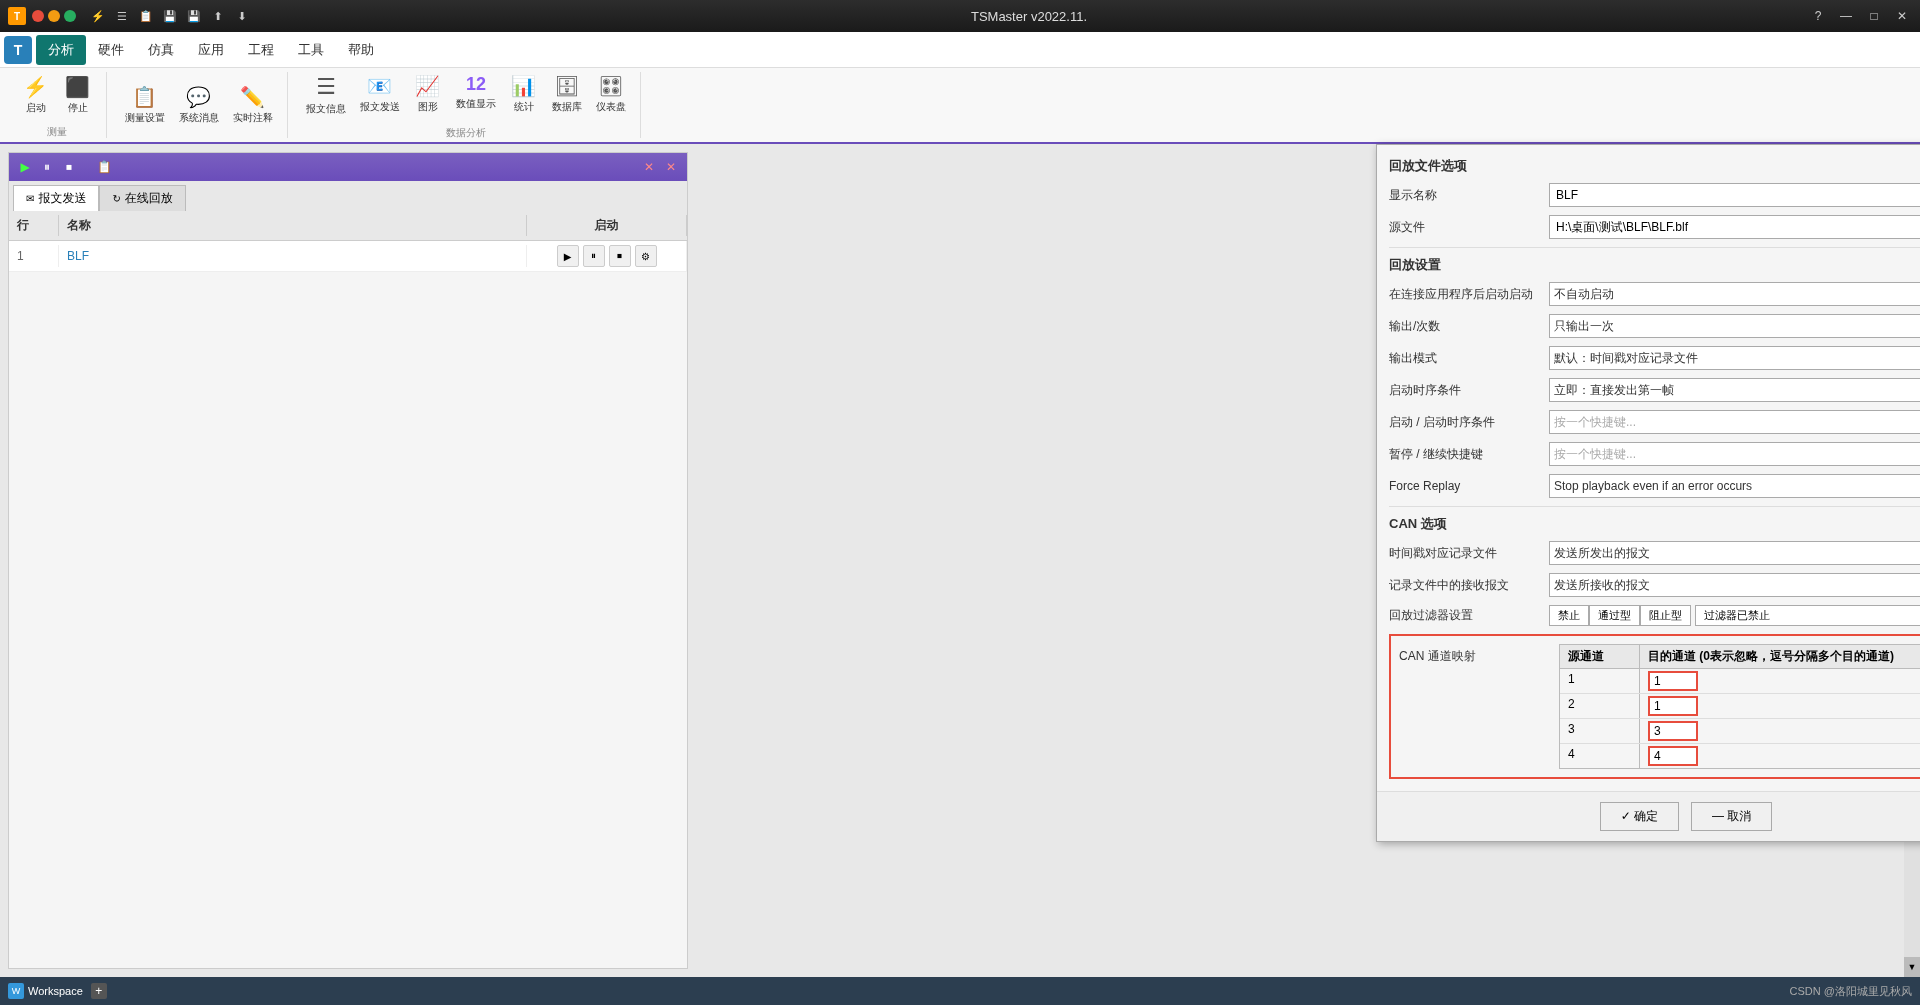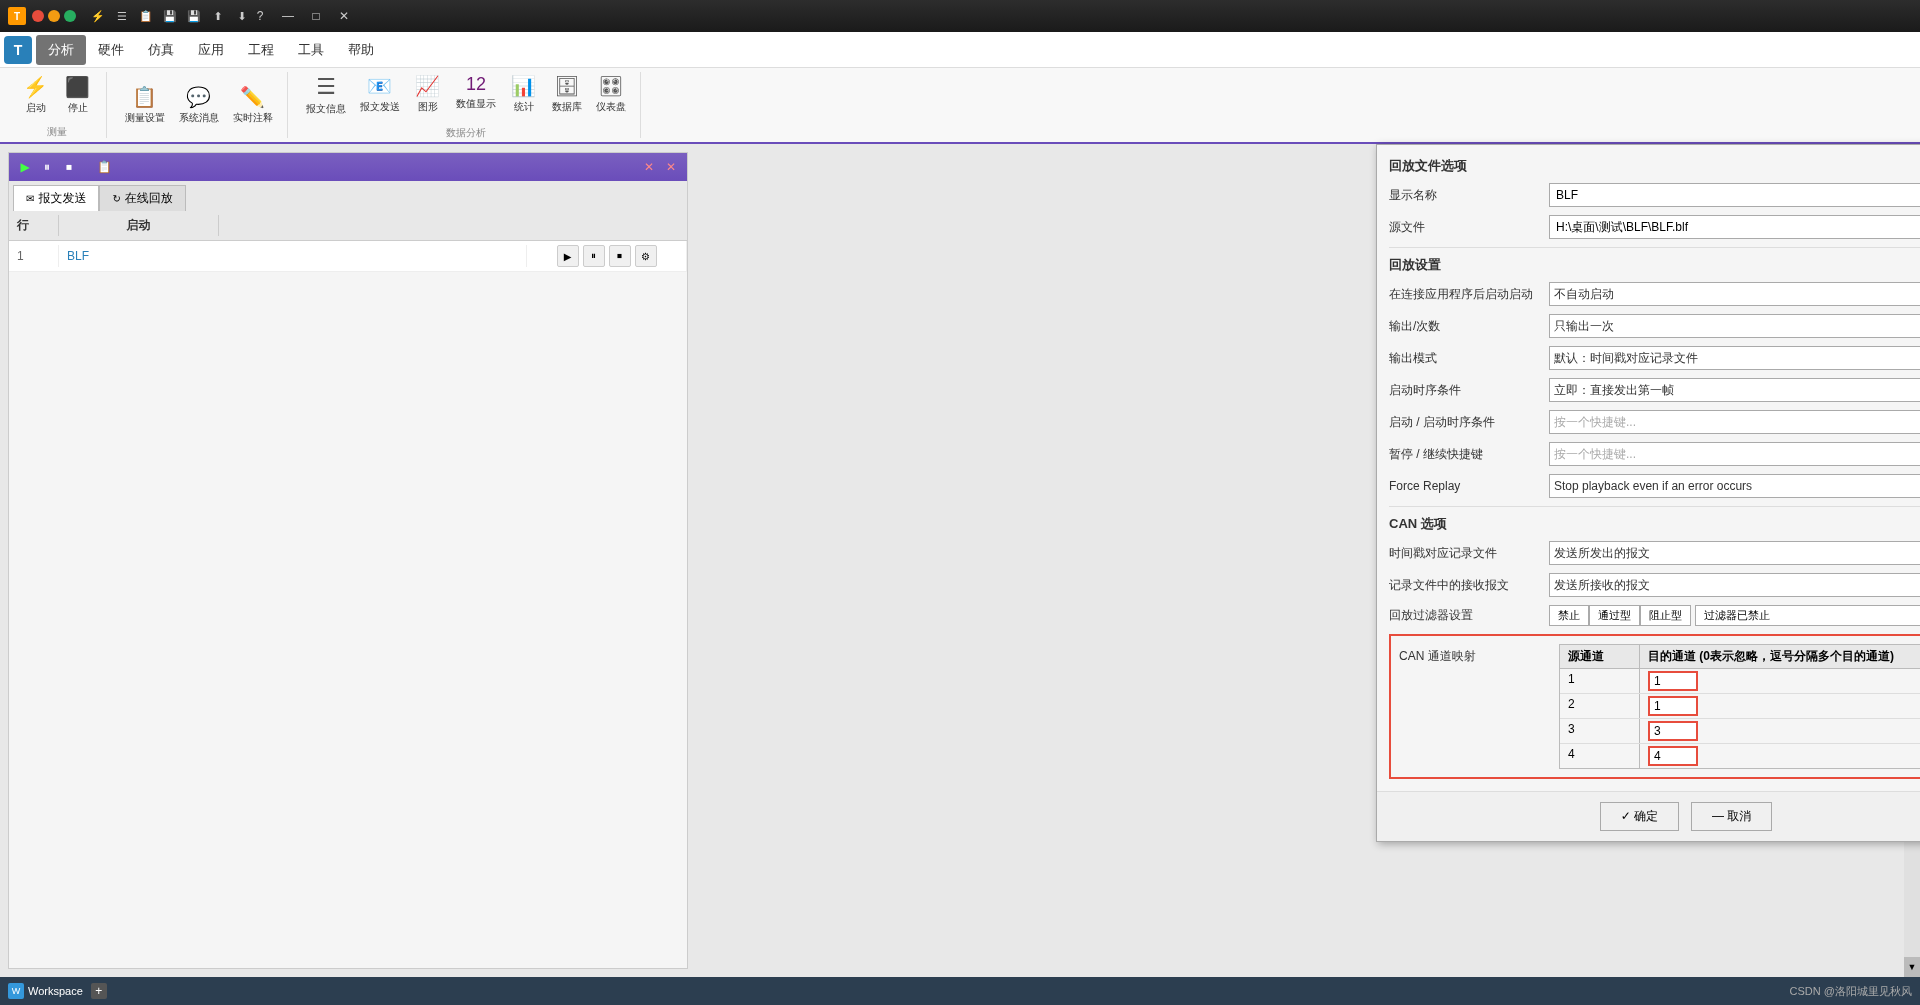--- a/index.html
+++ b/index.html
@@ -31,21 +31,21 @@
     .menu-bar {
       height: 36px;
       background: #fff;
       border-bottom: 1px solid #ddd;
       display: flex;
       align-items: center;
       padding: 0 4px;
     }
     .menu-logo { width: 28px; height: 28px; background: #2980b9; border-radius: 4px; display: flex; align-items: center; justify-content: center; color: #fff; font-weight: bold; font-size: 14px; margin-right: 4px; }
     .menu-tab { padding: 6px 12px; font-size: 13px; color: #333; cursor: pointer; border-radius: 3px; }
-    .menu-tab.active { background: #737373; color: #fff; }
+    .menu-tab.active { background: #0f766e; color: #fff; }
 
     
     .toolbar {
       height: 76px;
       background: #f8f8f8;
       border-bottom: 2px solid #6a4dba;
       display: flex;
       align-items: center;
       padding: 4px 8px;
       gap: 4px;
@@ -170,20 +170,21 @@
     <div class="title-bar-icons">
       <span class="tb-icon">⚡</span>
       <span class="tb-icon">☰</span>
       <span class="tb-icon">📋</span>
       <span class="tb-icon">💾</span>
       <span class="tb-icon">💾</span>
       <span class="tb-icon">⬆</span>
       <span class="tb-icon">⬇</span>
     </div>
   </div>
+  <div class="title-center">TSMaster v2022.11.</div>
   <div class="title-bar-right">
     <div class="win-btn">?</div>
     <div class="win-btn">—</div>
     <div class="win-btn">□</div>
     <div class="win-btn">✕</div>
   </div>
 </div>
 
 <div class="menu-bar">
   <div class="menu-logo">T</div>
@@ -234,21 +235,21 @@
       </div>
       <div class="toolbar-btn">
         <span class="toolbar-btn-icon">📧</span>
         <span class="toolbar-btn-label">报文发送</span>
       </div>
       <div class="toolbar-btn">
         <span class="toolbar-btn-icon">📈</span>
         <span class="toolbar-btn-label">图形</span>
       </div>
       <div class="toolbar-btn">
-        <span class="toolbar-btn-icon" style="font-size:18px;font-weight:normal;color:#701a75;">12</span>
+        <span class="toolbar-btn-icon" style="font-size:18px;font-weight:bold;color:#8b5cf6;">12</span>
         <span class="toolbar-btn-label">数值显示</span>
       </div>
       <div class="toolbar-btn">
         <span class="toolbar-btn-icon">📊</span>
         <span class="toolbar-btn-label">统计</span>
       </div>
       <div class="toolbar-btn">
         <span class="toolbar-btn-icon">🗄</span>
         <span class="toolbar-btn-label">数据库</span>
       </div>
@@ -283,20 +284,21 @@
       </div>
       <div class="tab">
         <span class="tab-icon">↻</span>
         <span>在线回放</span>
       </div>
     </div>
 
     <div class="table-area">
       <div class="table-header">
         <div class="th col-row">行</div>
+        <div class="th col-name">名称</div>
         <div class="th col-start">启动</div>
       </div>
       <div class="table-row-item">
         <div class="td col-row">1</div>
         <div class="td col-name">BLF</div>
         <div class="td col-start">
           <div class="row-play-btn">▶</div>
           <div class="row-play-btn">⏸</div>
           <div class="row-play-btn">⏹</div>
           <div class="row-play-btn">⚙</div>

